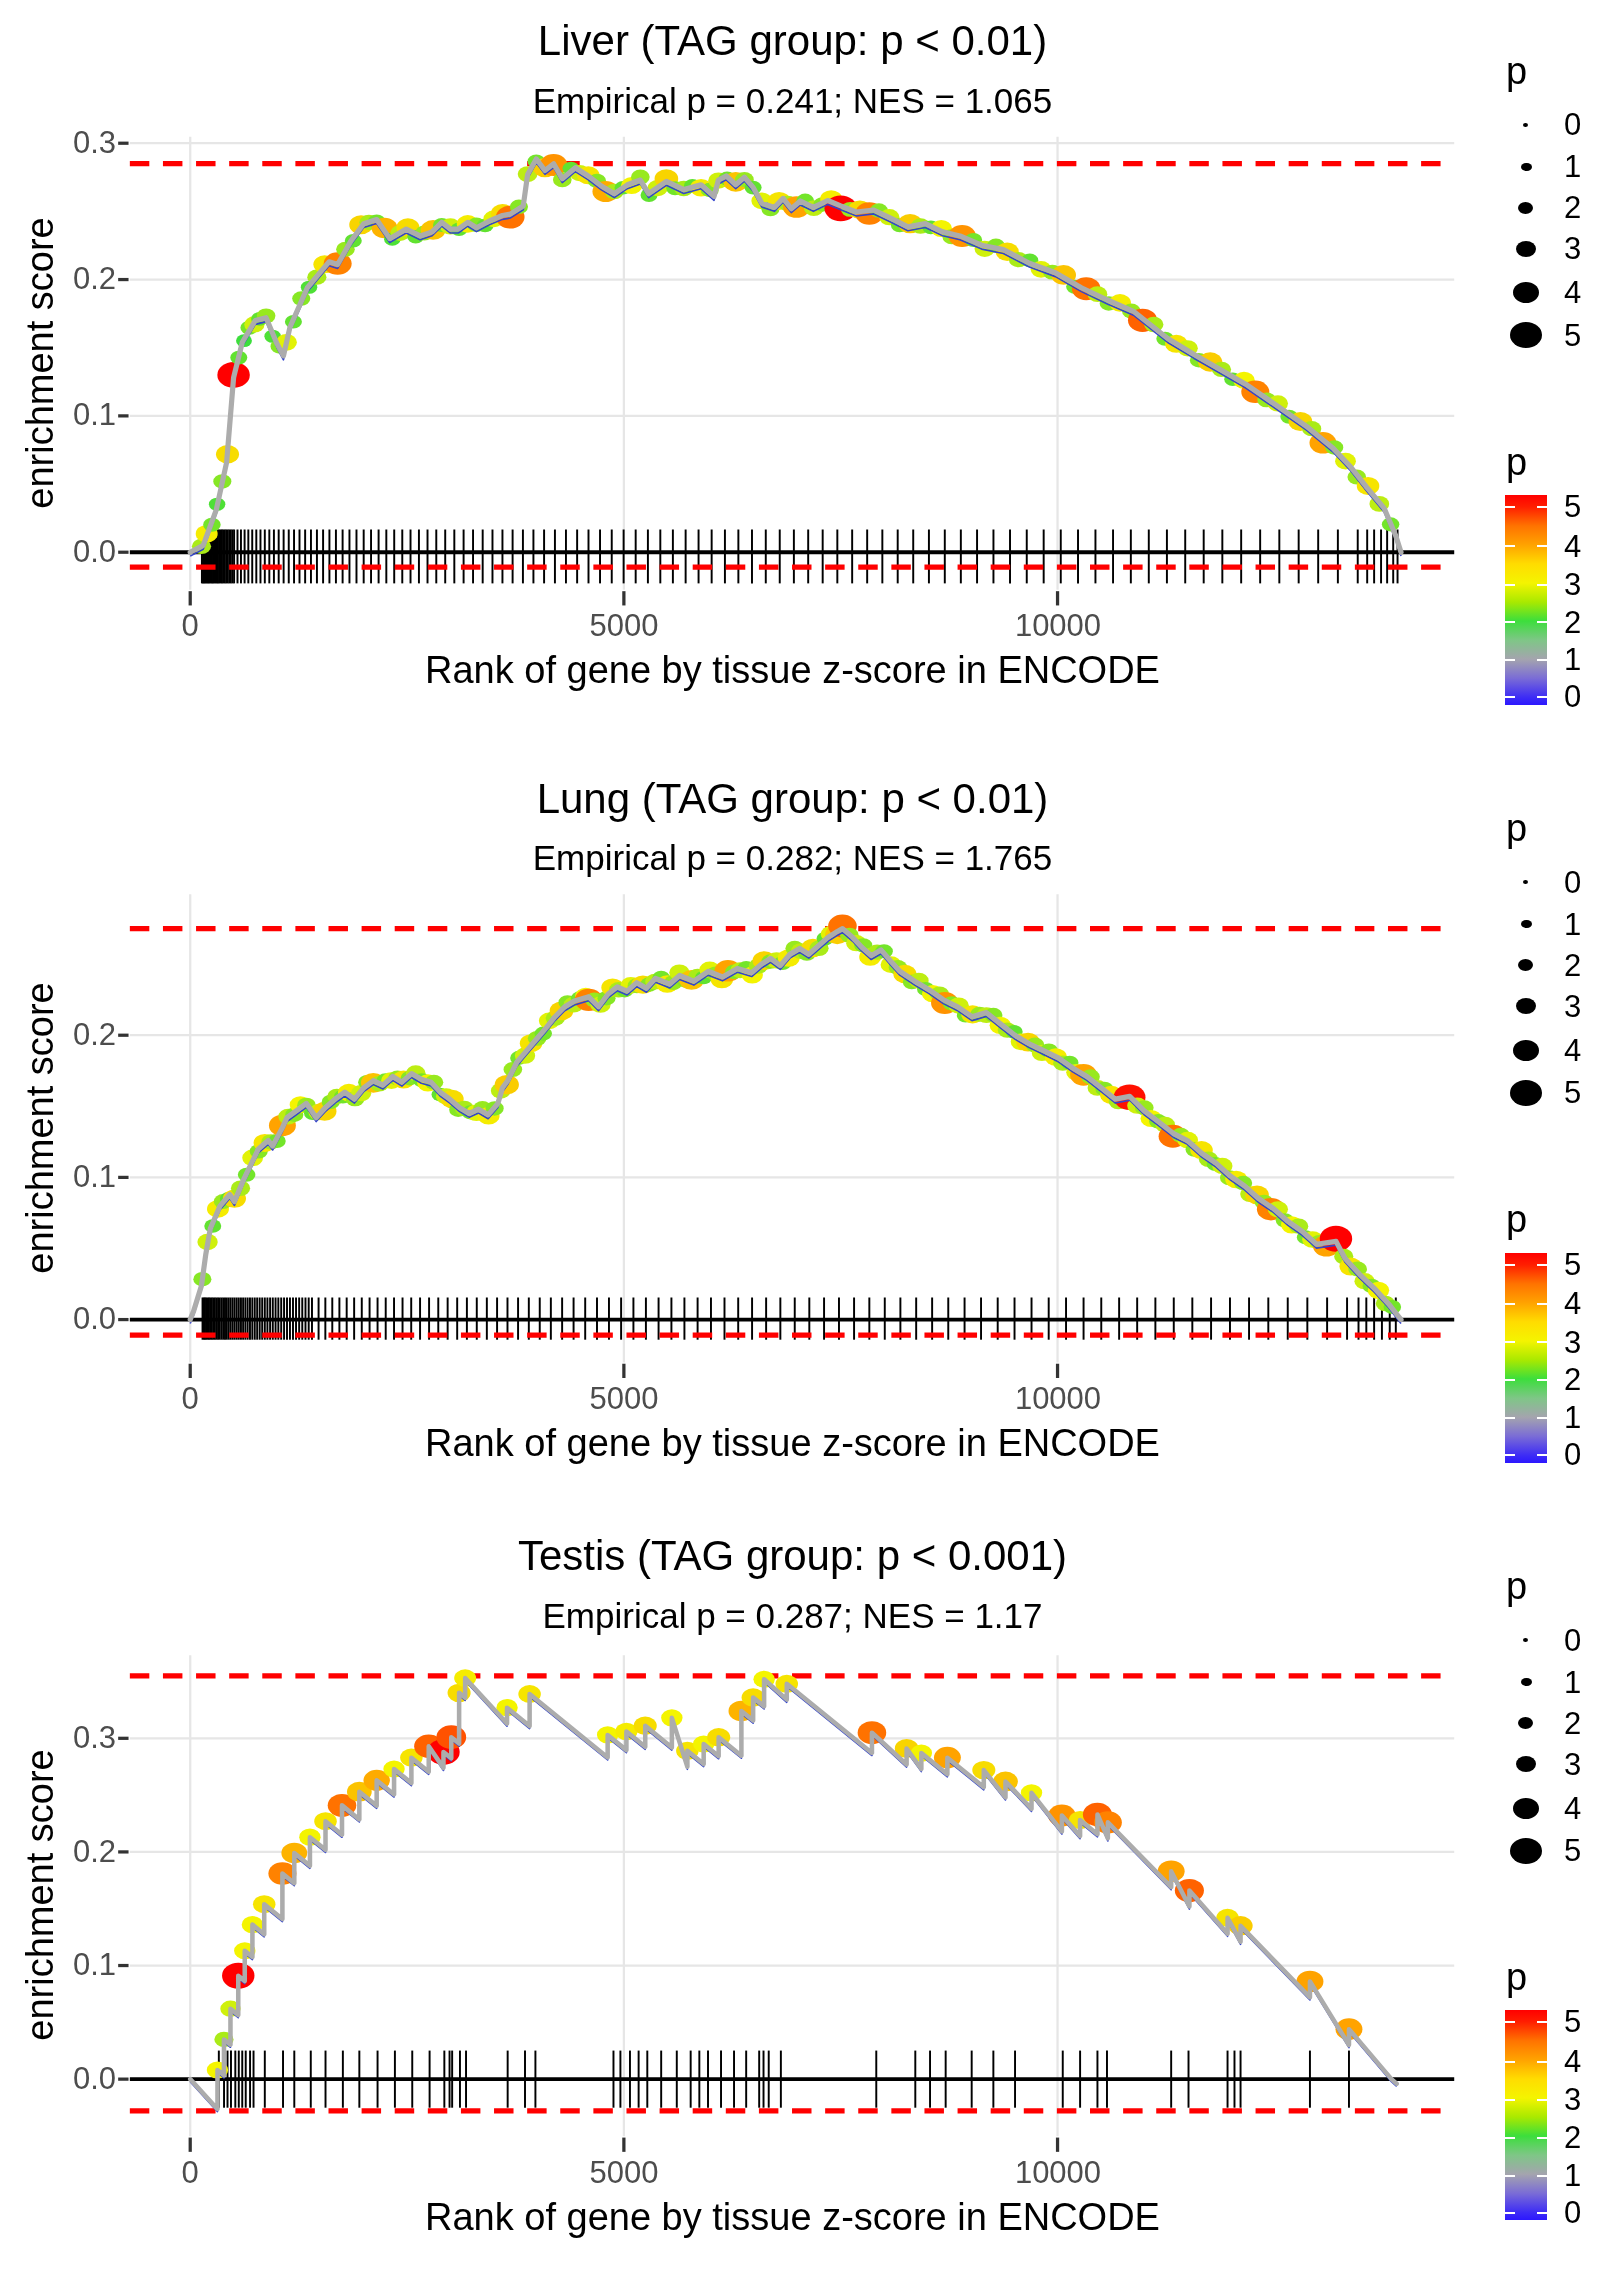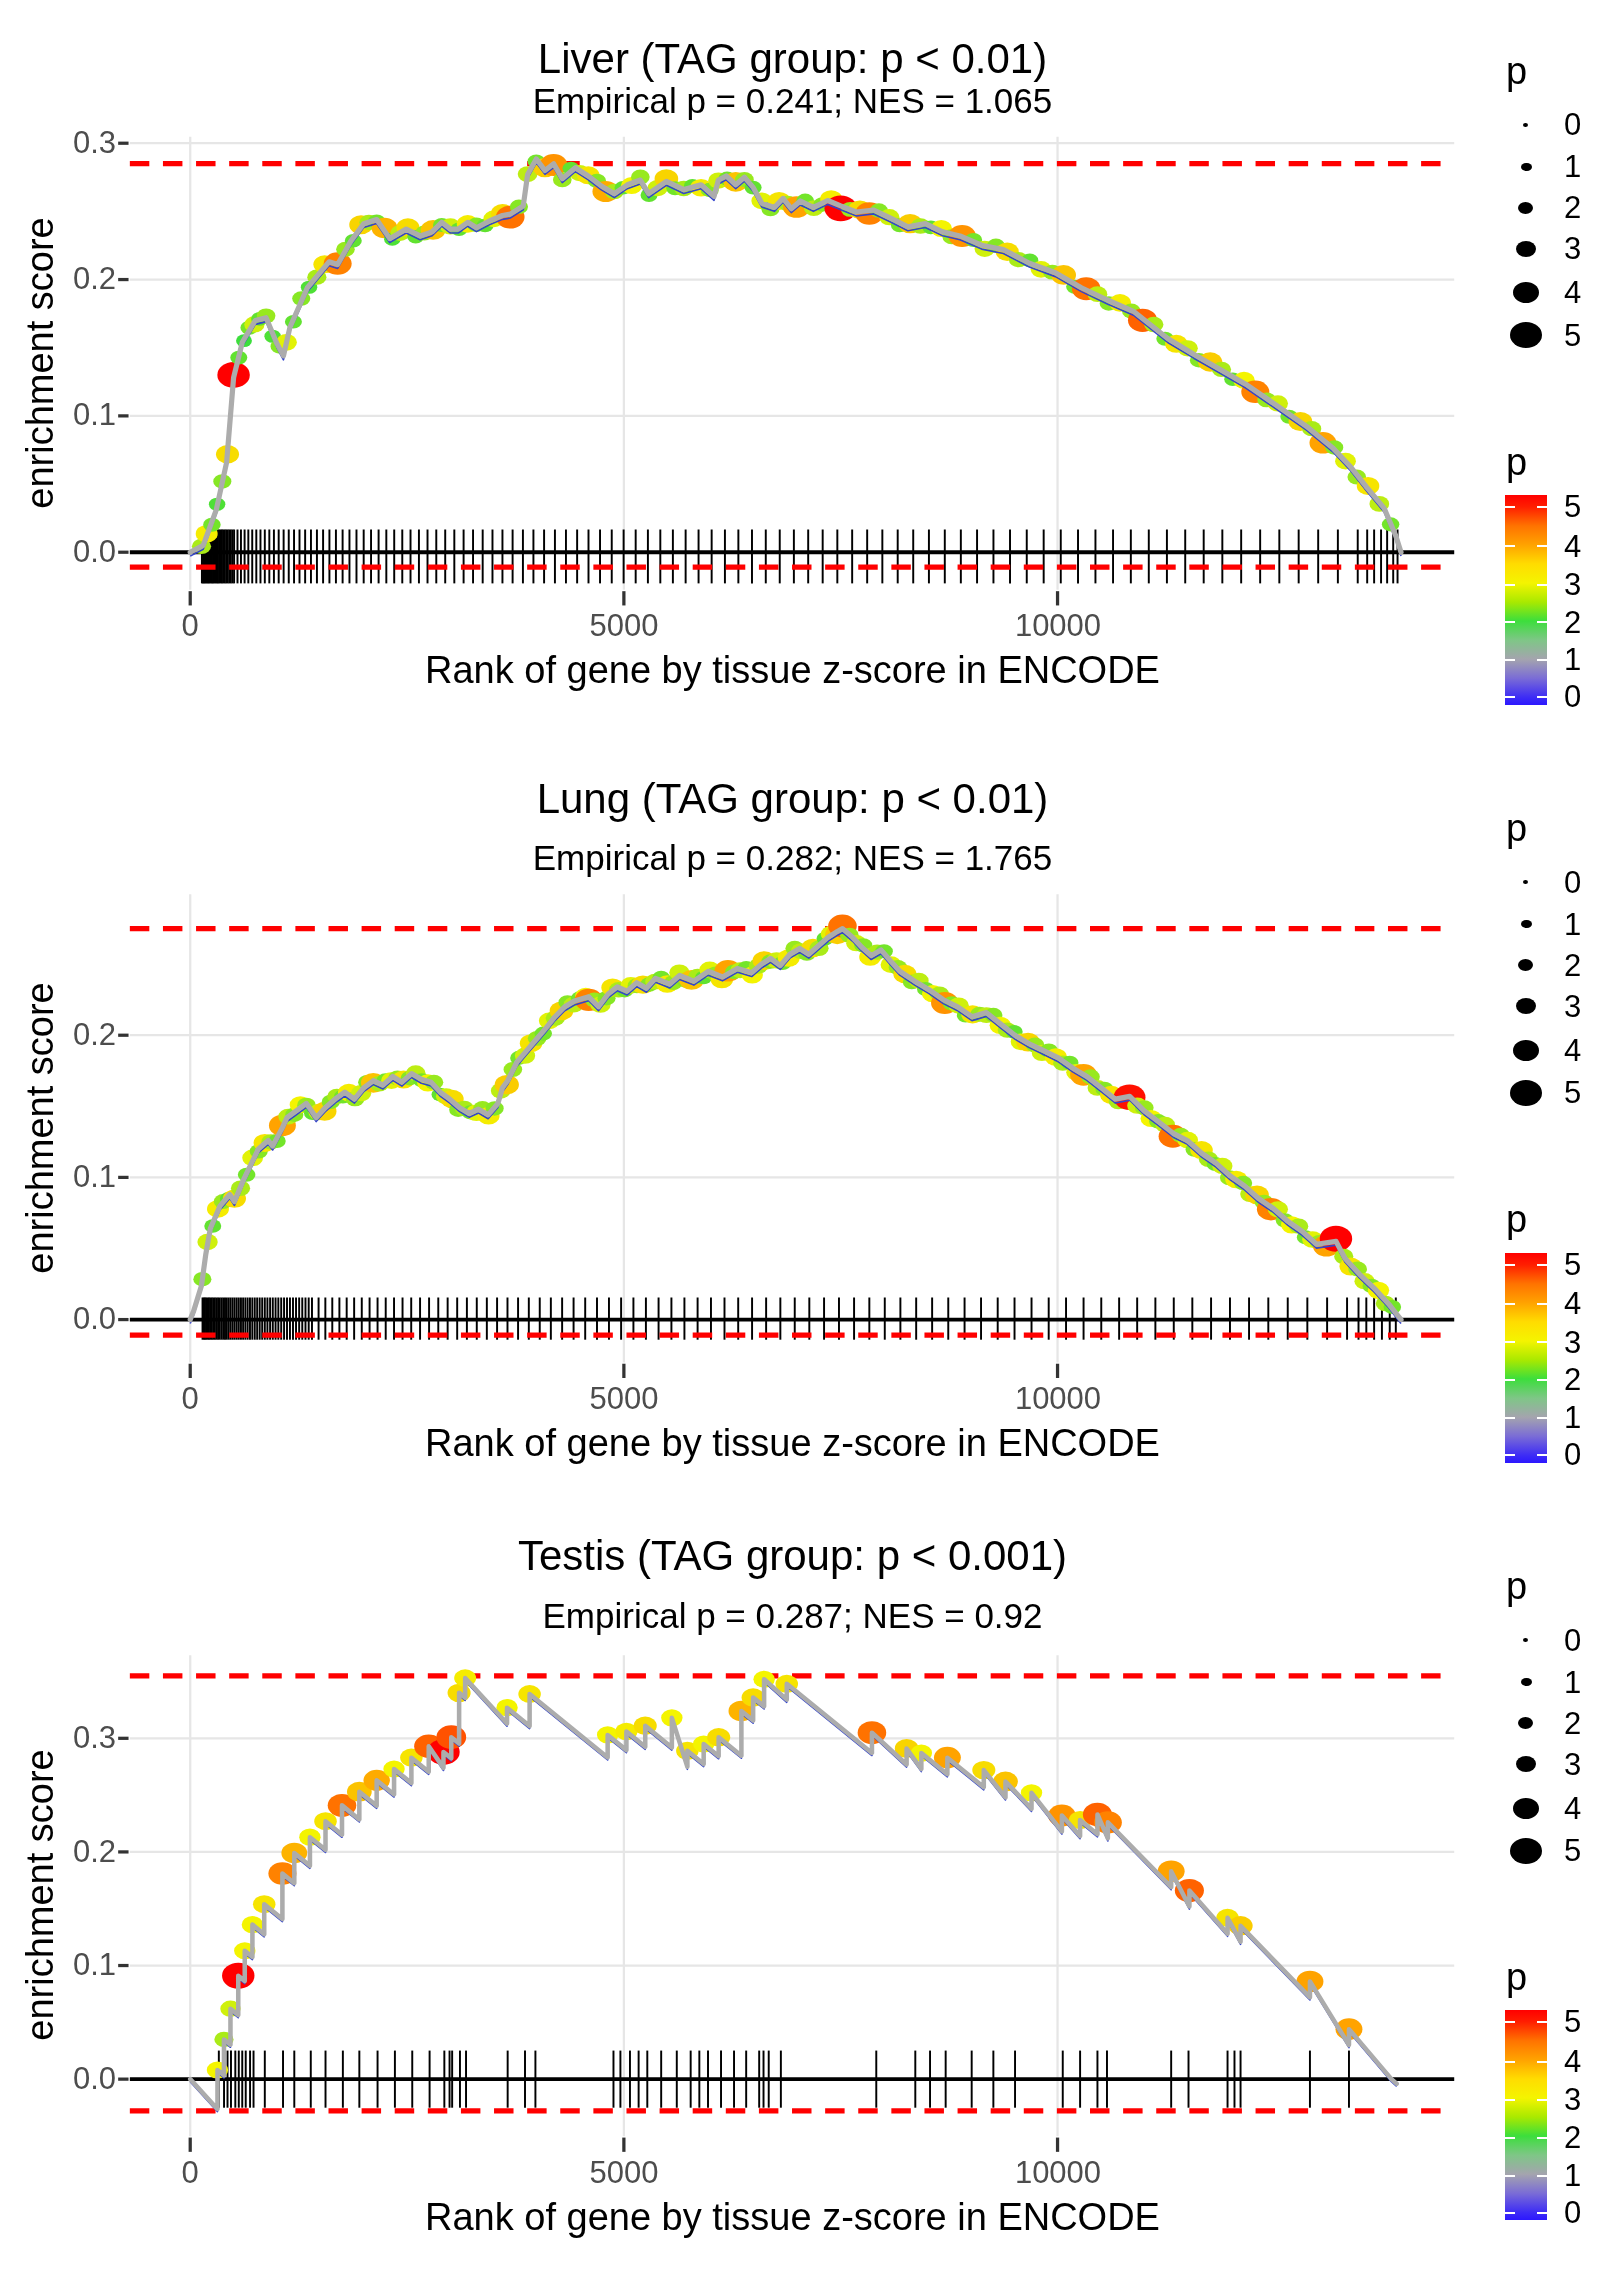--- a/index.html
+++ b/index.html
@@ -24,42 +24,42 @@
   .colorbar{position:absolute;left:1505px;width:42px;}
   .colorbar-tick{position:absolute;width:9.7px;height:1.9px;background:#ffffff;}
   svg.panel{position:absolute;left:0;top:0;pointer-events:none;}
 </style>
 </head>
 <body>
 
 <div class="page">
 
   <div>
-    <div class="plot-title" style="top:33px">Liver (TAG group: p &lt; 0.01)</div>
+    <div class="plot-title" style="top:15px">Liver (TAG group: p &lt; 0.01)</div>
     <div class="plot-subtitle" style="top:81px">Empirical p = 0.241; NES = 1.065</div>
     <div class="y-axis-title" style="left:40px;top:363px">enrichment score</div>
     <div class="x-axis-title" style="top:649px">Rank of gene by tissue z-score in ENCODE</div>
     <div class="legend-title" style="top:51px">p</div>
     <div class="legend-title" style="top:442px">p</div>
     <div class="colorbar" id="colorbar-0" style="top: 495px; height: 210px; background: linear-gradient(rgb(255, 0, 0) 0%, rgb(255, 30, 0) 5.6%, rgb(255, 115, 0) 14.7%, rgb(255, 163, 0) 23.8%, rgb(255, 220, 0) 32.8%, rgb(244, 244, 0) 41.9%, rgb(169, 233, 0) 51%, rgb(60, 222, 60) 60%, rgb(127, 198, 135) 69.2%, rgb(164, 164, 174) 78.2%, rgb(122, 108, 214) 87.3%, rgb(61, 44, 245) 96.4%, rgb(44, 23, 255) 100%);"></div>
   </div>
 
   <div>
     <div class="plot-title" style="top:773px">Lung (TAG group: p &lt; 0.01)</div>
     <div class="plot-subtitle" style="top:838px">Empirical p = 0.282; NES = 1.765</div>
     <div class="y-axis-title" style="left:40px;top:1128px">enrichment score</div>
     <div class="x-axis-title" style="top:1422px">Rank of gene by tissue z-score in ENCODE</div>
     <div class="legend-title" style="top:808px">p</div>
     <div class="legend-title" style="top:1199px">p</div>
     <div class="colorbar" id="colorbar-1" style="top: 1253px; height: 210px; background: linear-gradient(rgb(255, 0, 0) 0%, rgb(255, 30, 0) 5.6%, rgb(255, 115, 0) 14.7%, rgb(255, 163, 0) 23.8%, rgb(255, 220, 0) 32.8%, rgb(244, 244, 0) 41.9%, rgb(169, 233, 0) 51%, rgb(60, 222, 60) 60%, rgb(127, 198, 135) 69.2%, rgb(164, 164, 174) 78.2%, rgb(122, 108, 214) 87.3%, rgb(61, 44, 245) 96.4%, rgb(44, 23, 255) 100%);"></div>
   </div>
 
   <div>
     <div class="plot-title" style="top:1530px">Testis (TAG group: p &lt; 0.001)</div>
-    <div class="plot-subtitle" style="top:1596px">Empirical p = 0.287; NES = 0.92</div>
+    <div class="plot-subtitle" style="top:1596px">Empirical p = 0.287; NES = 1.17</div>
     <div class="y-axis-title" style="left:40px;top:1895px">enrichment score</div>
     <div class="x-axis-title" style="top:2196px">Rank of gene by tissue z-score in ENCODE</div>
     <div class="legend-title" style="top:1566px">p</div>
     <div class="legend-title" style="top:1957px">p</div>
     <div class="colorbar" id="colorbar-2" style="top: 2010px; height: 210px; background: linear-gradient(rgb(255, 0, 0) 0%, rgb(255, 30, 0) 5.6%, rgb(255, 115, 0) 14.7%, rgb(255, 163, 0) 23.8%, rgb(255, 220, 0) 32.8%, rgb(244, 244, 0) 41.9%, rgb(169, 233, 0) 51%, rgb(60, 222, 60) 60%, rgb(127, 198, 135) 69.2%, rgb(164, 164, 174) 78.2%, rgb(122, 108, 214) 87.3%, rgb(61, 44, 245) 96.4%, rgb(44, 23, 255) 100%);"></div>
   </div>
 
 <svg class="panel" width="1623" height="2273" viewBox="0 0 2500 3500">
       <line x1="200" x2="2240" y1="850" y2="850" stroke="#e6e6e6" stroke-width="3.5"></line>
       <line x1="200" x2="2240" y1="640" y2="640" stroke="#e6e6e6" stroke-width="3.5"></line>

